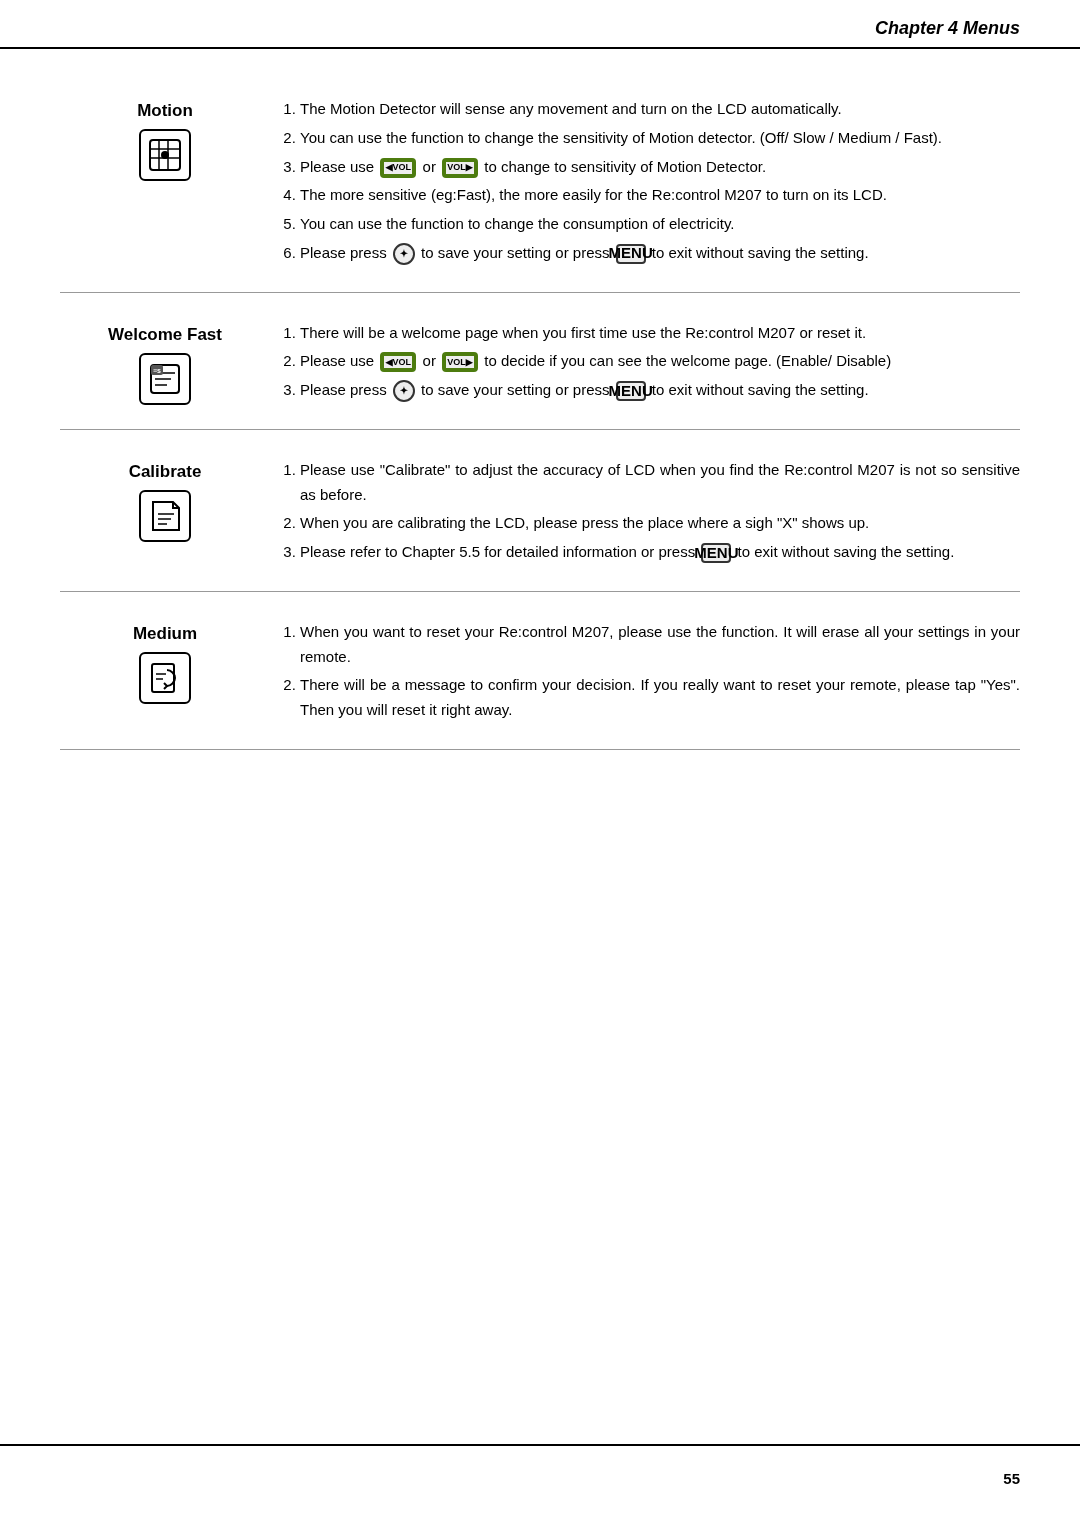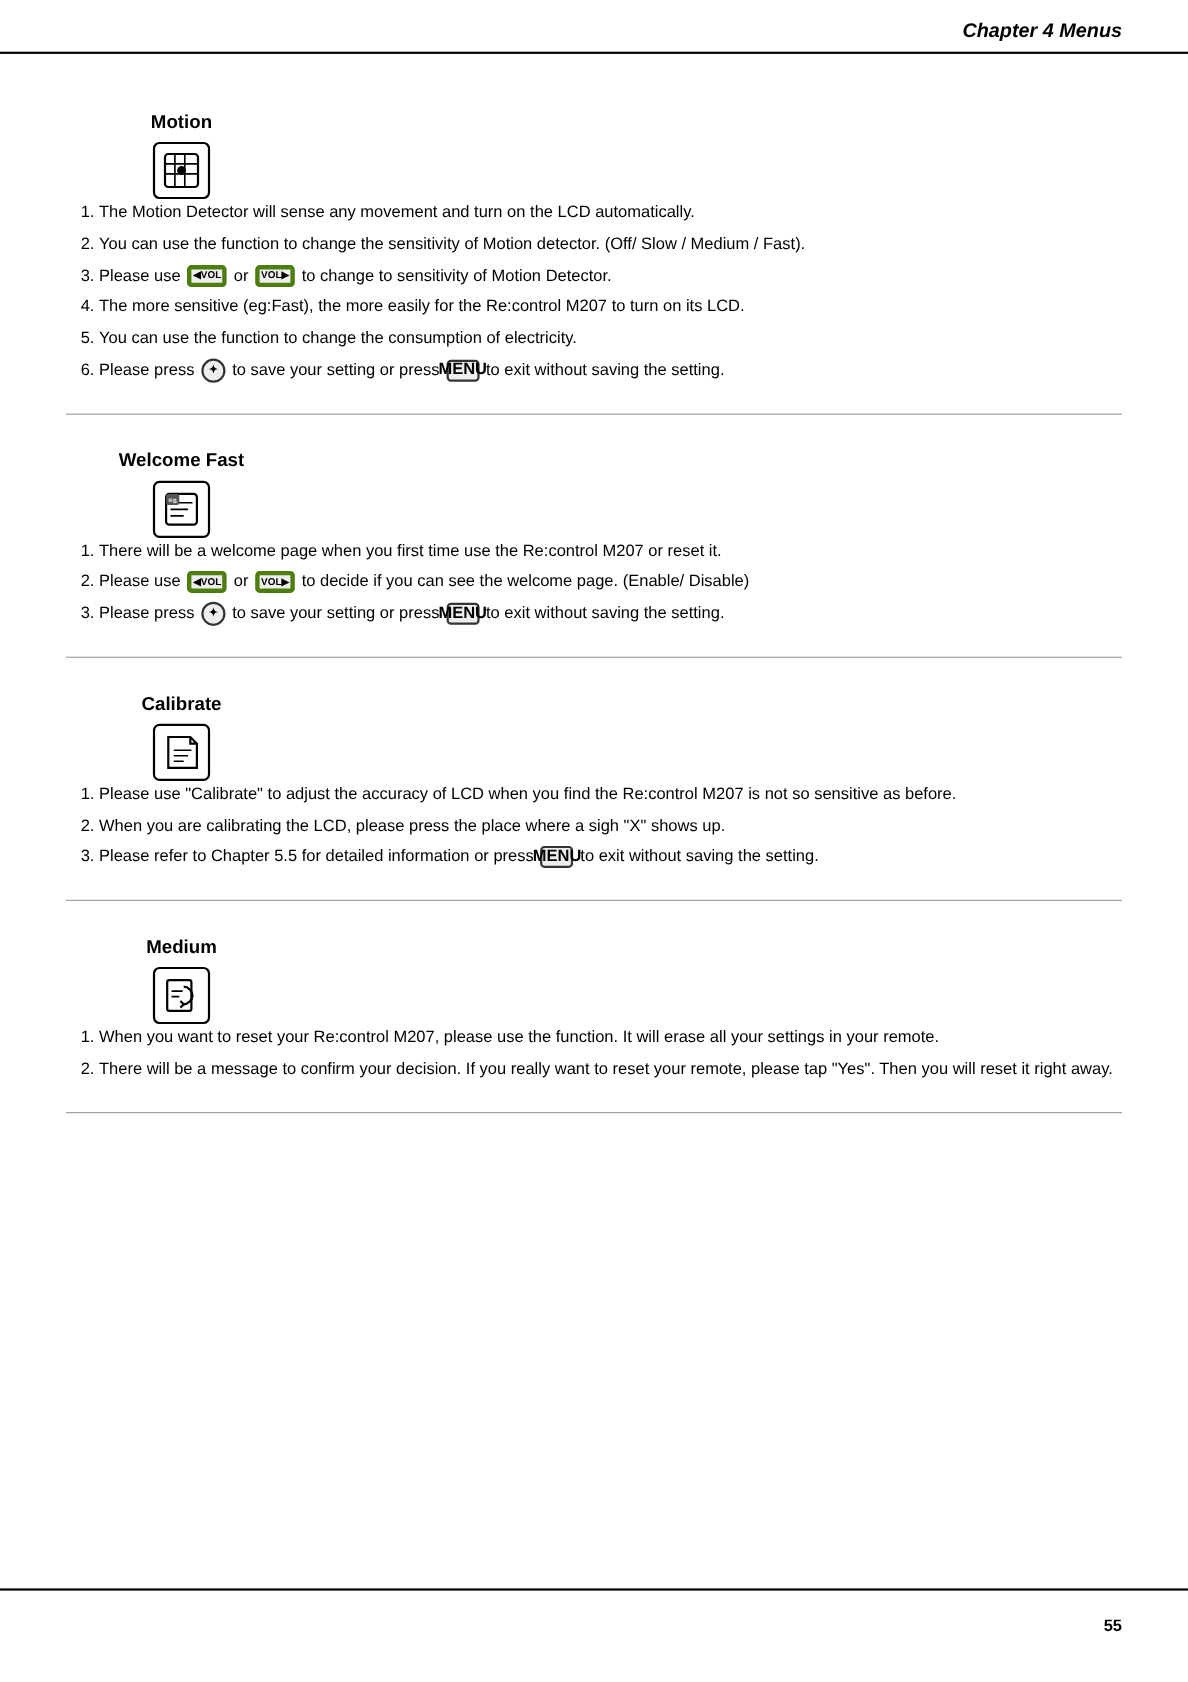--- a/index.html
+++ b/index.html
@@ -37,21 +37,21 @@
     }
 
     
     .content {
       padding: 20px 60px 40px 60px;
     }
 
     
     .section-row {
       display: flex;
-      flex-direction: column;
+      flex-direction: row;
       align-items: flex-start;
       padding: 28px 0 22px 0;
       border-bottom: 1px solid #999;
     }
 
     .section-left {
       width: 210px;
       min-width: 210px;
       display: flex;
       flex-direction: column;

